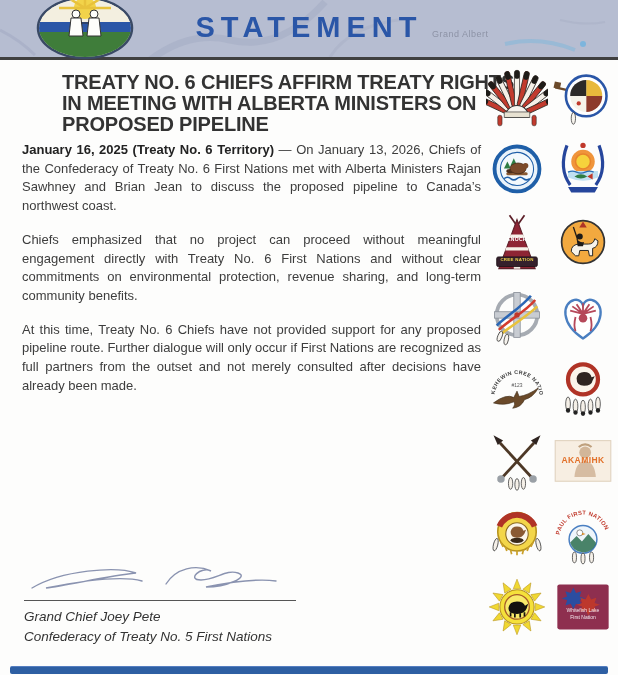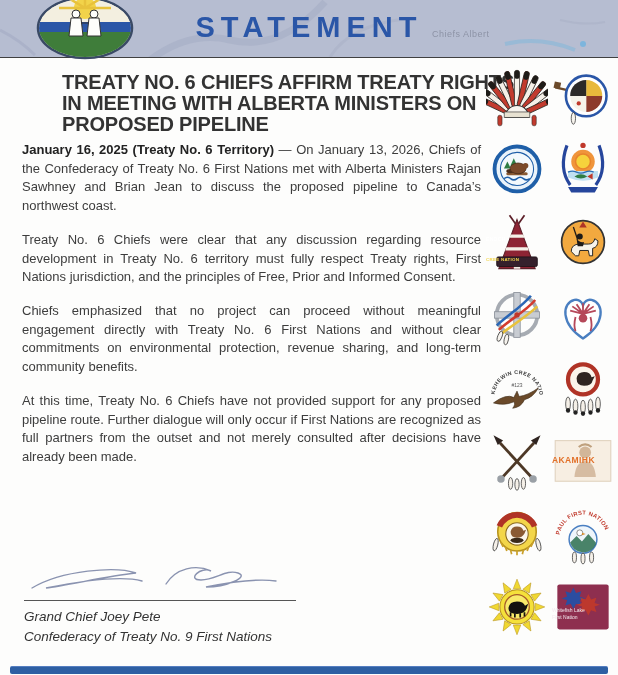--- a/index.html
+++ b/index.html
@@ -1,21 +1,21 @@
 <!DOCTYPE html>
 <html><head>
 <meta charset="utf-8">
 <style>
   html,body{margin:0;padding:0;}
   body{
     width:618px;height:675px;position:relative;overflow:hidden;
     background:#fdfdfc;font-family:"Liberation Sans",sans-serif;
   }
   
-  .banner{position:absolute;top:0;left:0;width:618px;height:57px;background:#b6bdd1;border-bottom:1px solid #404040;}
+  .banner{position:absolute;top:0;left:0;width:618px;height:57px;background:#b6bdd1;border-bottom:3px solid #404040;}
   .banner svg.mapdeco{position:absolute;top:0;left:0;}
   .statement-title{position:absolute;top:11px;left:0;right:0;text-align:center;
     font-size:29px;font-weight:800;letter-spacing:6px;color:#2a56a7;}
   .map-label{position:absolute;top:29px;left:432px;font-size:9px;color:#8d93a6;letter-spacing:.5px;}
   .banner-logo{position:absolute;left:34px;top:-4px;}
   
   .headline{position:absolute;left:22px;top:72px;width:462px;
     font-size:20px;font-weight:800;color:#333;line-height:1.05;letter-spacing:-.2px;margin-left:40px;}
   
   .body-copy{position:absolute;left:22px;top:141px;width:459px;
@@ -24,21 +24,21 @@
   .lead{font-weight:bold;color:#222;}
   
   .signature{position:absolute;left:24px;top:560px;width:285px;}
   .sig-line{border:none;border-top:1.5px solid #555;margin:0 0 6px 0;width:272px;}
   .sig-name,.sig-org{font-size:13.5px;color:#333;line-height:1.5;font-style:italic;}
   
   .logos{position:absolute;left:486px;top:66px;width:130px;
     display:grid;grid-template-columns:62px 62px;column-gap:4px;row-gap:11px;}
   .logo-cell{width:62px;height:62px;position:relative;}
   .logo-cell svg{position:absolute;top:0;left:0;}
-  .logo-text{position:absolute;left:0;width:100%;font-weight:bold;pointer-events:none;}
+  .logo-text{position:absolute;left:0;width:100%;text-align:center;font-weight:bold;pointer-events:none;}
   .t-enoch{top:24px;font-size:5px;color:#fff;letter-spacing:.3px;}
   .t-enoch2{top:45px;font-size:4.4px;color:#f3d64a;letter-spacing:.3px;}
   .t-akamihk{top:24px;font-size:8.5px;color:#e2712a;letter-spacing:.4px;}
   .t-wfl1{top:30px;font-size:5px;color:#f4e9ef;font-weight:normal;}
   .t-wfl2{top:37px;font-size:5px;color:#f4e9ef;font-weight:normal;}
   
   .footer-bar{position:absolute;left:10px;right:10px;bottom:1px;height:7px;background:#2e5fa3;border-radius:2px;border-top:1px solid #557ec0;}
 </style>
 </head>
 <body>
@@ -70,40 +70,39 @@
         <g stroke="#333" stroke-width="1" fill="#fdfdfa">
           <circle cx="42" cy="18" r="4"></circle>
           <path d="M37,22 h10 l2,18 h-14 z"></path>
           <circle cx="60" cy="18" r="4"></circle>
           <path d="M55,22 h10 l2,18 h-14 z"></path>
           <path d="M47,27 h8" stroke="#333"></path>
         </g>
       </g>
     </svg>
     <div class="statement-title">STATEMENT</div>
-    <div class="map-label">Chiefs Albert</div>
+    <div class="map-label">Grand Albert</div>
   </div>
 
   <div class="headline">TREATY NO. 6 CHIEFS AFFIRM TREATY RIGHTS IN MEETING WITH ALBERTA MINISTERS ON PROPOSED PIPELINE</div>
 
   <div class="body-copy">
     <p><span class="lead">January 16, 2025 (Treaty No. 6 Territory)</span><span> — On January 13, 2026, Chiefs of the Confederacy of Treaty No. 6 First Nations met with Alberta Ministers Rajan Sawhney and Brian Jean to discuss the proposed pipeline to Canada’s northwest coast.</span></p>
-    <p>Treaty No. 6 Chiefs were clear that any discussion regarding resource development in Treaty No. 6 territory must fully respect Treaty rights, First Nations jurisdiction, and the principles of Free, Prior and Informed Consent.</p>
     <p>Chiefs emphasized that no project can proceed without meaningful engagement directly with Treaty No. 6 First Nations and without clear commitments on environmental protection, revenue sharing, and long-term community benefits.</p>
     <p>At this time, Treaty No. 6 Chiefs have not provided support for any proposed pipeline route. Further dialogue will only occur if First Nations are recognized as full partners from the outset and not merely consulted after decisions have already been made.</p>
   </div>
 
   <div class="signature">
     <svg width="275" height="36" viewBox="0 0 275 36">
       <path d="M8,28 C38,10 92,6 112,13 C82,16 42,26 22,28 C62,20 100,16 118,21" stroke="#8a93b0" stroke-width="1.4" fill="none" stroke-linecap="round"></path>
       <path d="M142,24 C152,8 172,4 187,11 C177,6 162,20 177,20 C192,20 202,9 214,13 C226,17 202,27 182,27 C202,23 232,18 252,21" stroke="#8a93b0" stroke-width="1.4" fill="none" stroke-linecap="round"></path>
     </svg>
     <hr class="sig-line">
     <div class="sig-name">Grand Chief Joey Pete</div>
-    <div class="sig-org">Confederacy of Treaty No. 9 First Nations</div>
+    <div class="sig-org">Confederacy of Treaty No. 5 First Nations</div>
   </div>
 
   <div class="logos">
 
     <div class="logo-cell">
       <svg width="62" height="62" viewBox="0 0 58 58">
         <g>
           <g transform="rotate(-65 29 47)">
               <rect x="26.6" y="9" width="4.8" height="30" rx="2.4" fill="#c23b2e" stroke="#26201c" stroke-width="0.7"></rect>
               <rect x="26.6" y="9" width="4.8" height="8" rx="2.4" fill="#1e1b18"></rect>

